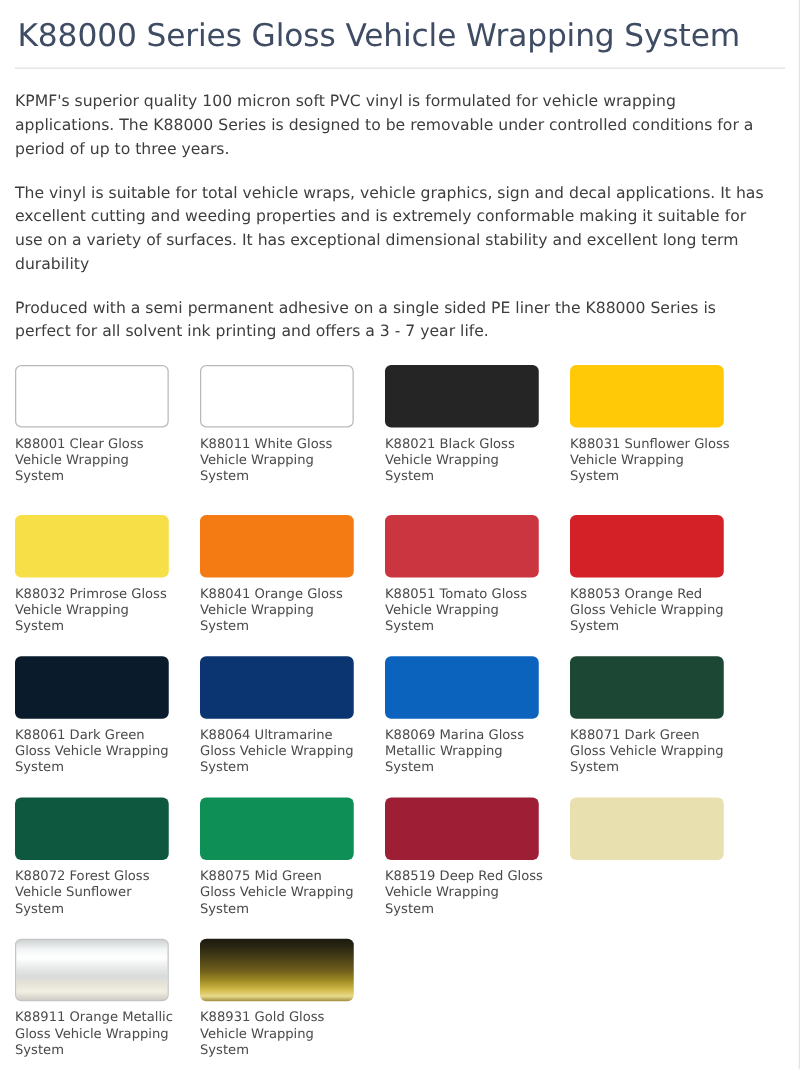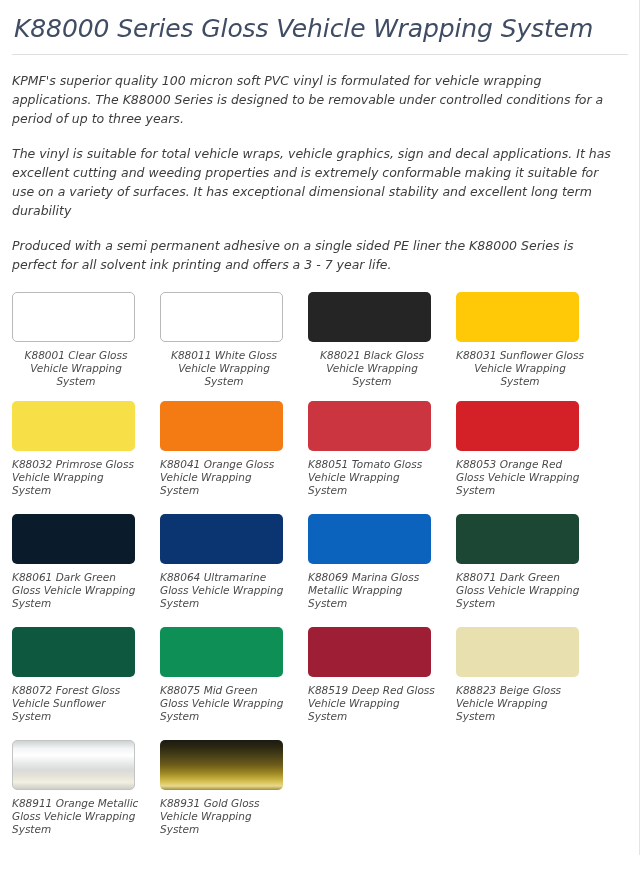--- a/index.html
+++ b/index.html
@@ -15,21 +15,20 @@
     color: #3b3b3b;
     overflow: hidden;
     position: relative;
   }
   .page {
     width: 640px;
     height: 757px;
     box-sizing: border-box;
     padding: 10px 12px 0 12px;
     position: relative;
-    font-style: italic;
   }
   
   .page::after {
     content: "";
     position: absolute;
     top: 0;
     right: 0;
     width: 1px;
     height: 855px;
     background: #e3e3e3;
@@ -67,21 +66,21 @@
     margin: 18px 0 0 0;
     display: flex;
     flex-wrap: wrap;
   }
   .swatch-cell {
     width: 148px;
     margin: 0 0 17px 0;
     box-sizing: border-box;
     padding-right: 6px;
   }
-  .swatch-cell.r1 { margin-bottom: 13px; text-align: center; }
+  .swatch-cell.r1 { margin-bottom: 24px; }
 
   .swatch-chip {
     width: 123px;
     height: 50px;
     border-radius: 5px;
     box-sizing: border-box;
     background: #ffffff;
     position: relative;
   }
   .swatch-chip.outlined {
@@ -191,21 +190,20 @@
       <div class="swatch-cell">
         <div class="swatch-chip" style="background: rgb(13, 143, 85);"></div>
         <div class="swatch-label">K88075 Mid Green Gloss Vehicle Wrapping System</div>
       </div>
       <div class="swatch-cell">
         <div class="swatch-chip" style="background: rgb(158, 31, 53);"></div>
         <div class="swatch-label">K88519 Deep Red Gloss Vehicle Wrapping System</div>
       </div>
       <div class="swatch-cell">
         <div class="swatch-chip" style="background: rgb(233, 224, 176);"></div>
-        <div class="swatch-label">K88823 Beige Gloss Vehicle Wrapping System</div>
       </div>
       <div class="swatch-cell">
         <div class="swatch-chip chip-silver"></div>
         <div class="swatch-label">K88911 Orange Metallic Gloss Vehicle Wrapping System</div>
       </div>
       <div class="swatch-cell">
         <div class="swatch-chip chip-gold"></div>
         <div class="swatch-label">K88931 Gold Gloss Vehicle Wrapping System</div>
       </div>
     </div>

